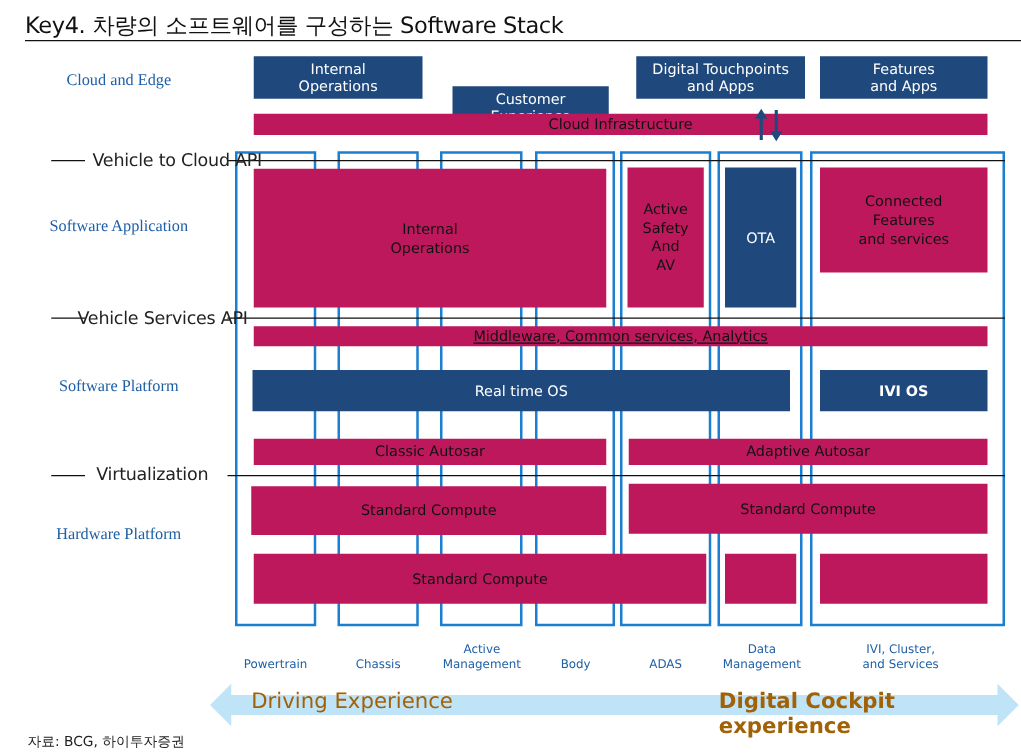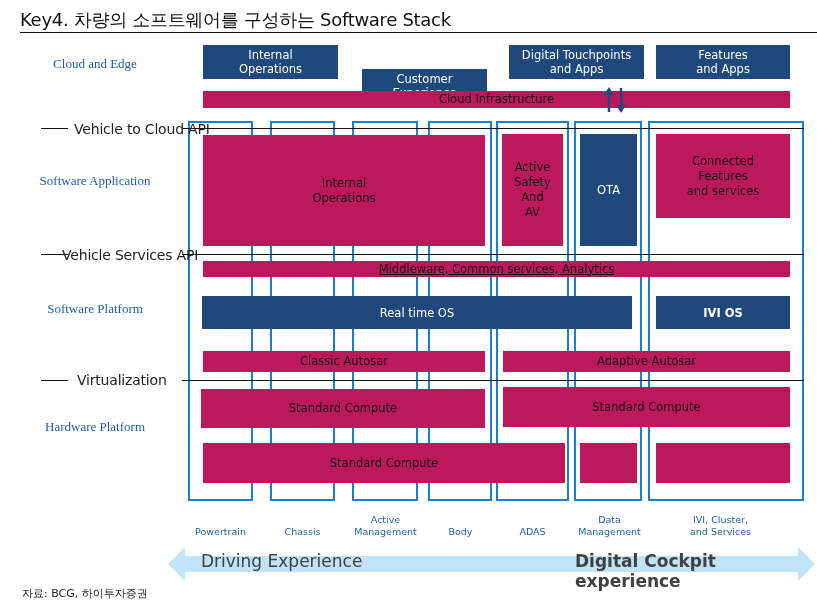--- a/index.html
+++ b/index.html
@@ -10,21 +10,21 @@
   .title-rule { left: 20px; top: 32px; width: 797px; height: 0; border-top: 1.5px solid #111; }
   .layer-label { color: #1f5fa6; font-size: 13px; text-align: center; width: 170px; left: 10px; font-family: Liberation Serif, serif; }
   .api-line { height: 0; border-top: 1.5px solid #111; }
   .api-label { font-size: 14px; color: #222; letter-spacing: -0.2px; }
   .dark { background: #1f497d; color: #fff; display: flex; align-items: center; justify-content: center;
           text-align: center; font-size: 11.5px; line-height: 14px; }
   .grey { background: #be185d; color: #111; display: flex; align-items: center; justify-content: center;
           text-align: center; font-size: 11.5px; line-height: 15px; }
   .col { border: 2px solid #1a7fd1; }
   .col-label { color: #1f5fa6; font-size: 9.5px; text-align: center; line-height: 12px; }
-  .arrow-text { font-size: 17px; color: #404040; }
+  .arrow-text { font-size: 17px; color: #a16207; }
   .source { left: 22px; top: 586px; font-size: 11px; color: #222; }
 </style>
 </head>
 <body>
 
 <div class="abs title">Key4. 차량의 소프트웨어를 구성하는 Software Stack</div>
 <div class="abs title-rule"></div>
 
 <div class="abs layer-label" style="top:56px;">Cloud and Edge</div>
 <div class="abs layer-label" style="top:173px;">Software  Application</div>

